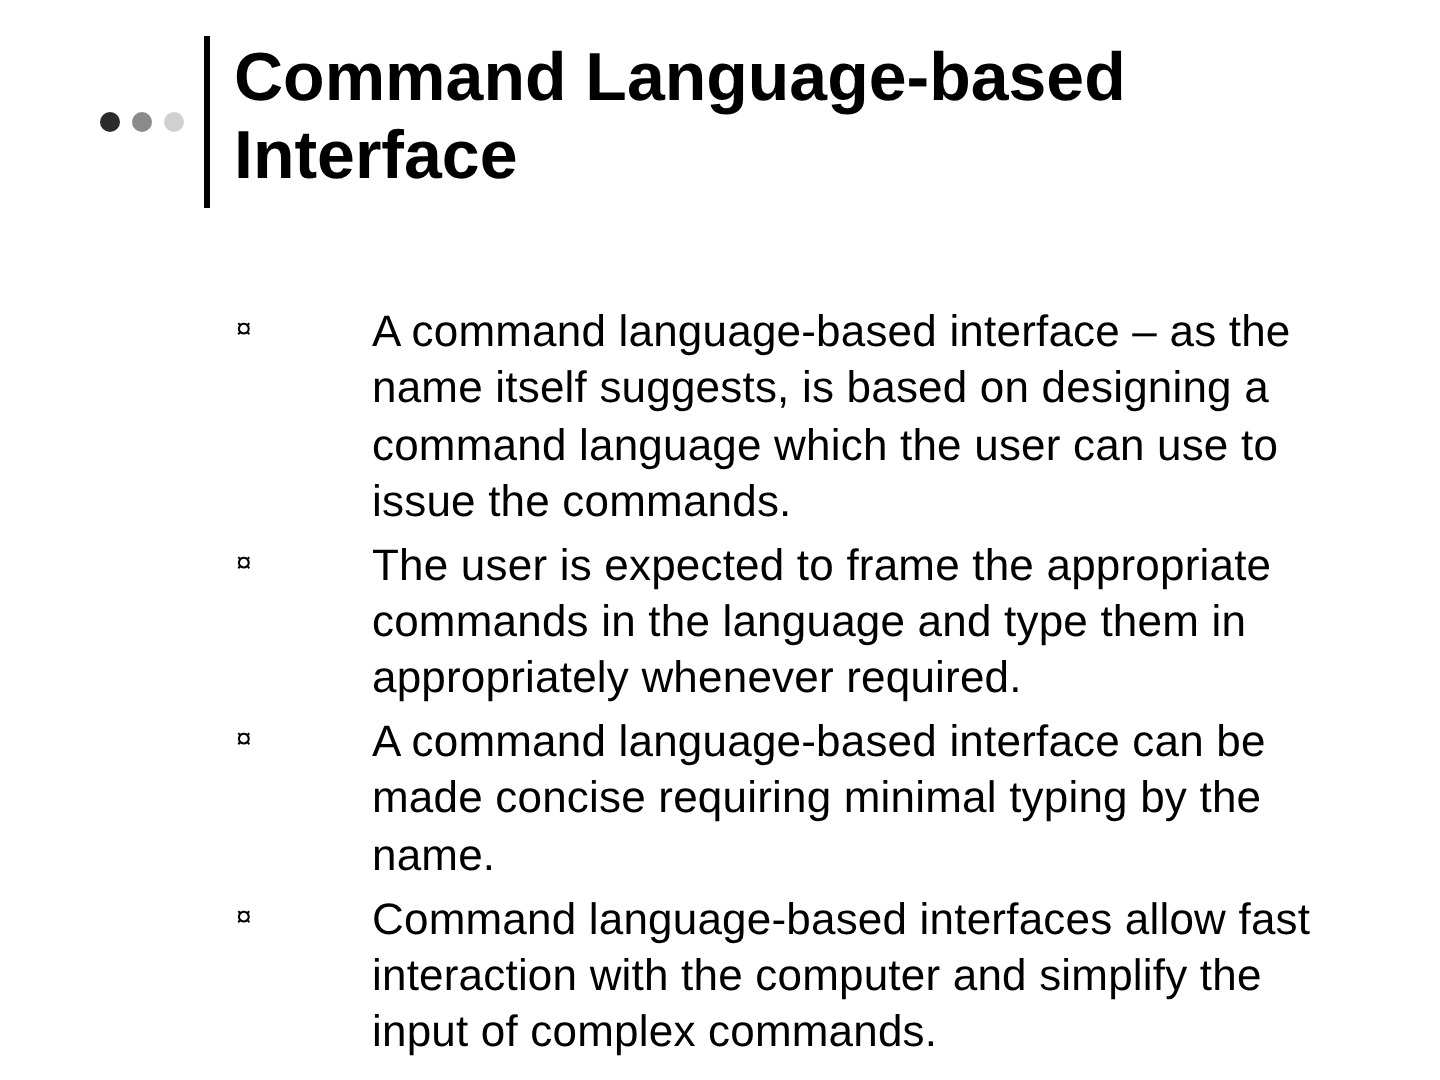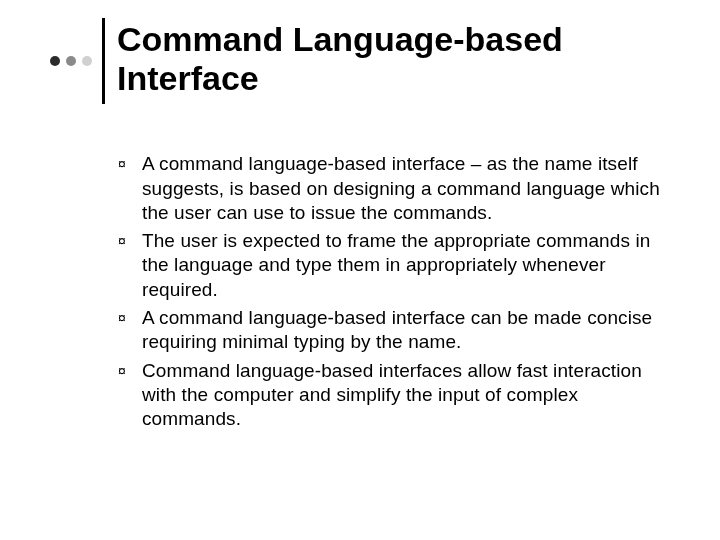--- a/index.html
+++ b/index.html
@@ -64,23 +64,24 @@
   }
   .bullet {
     width: 24px;
     flex: 0 0 24px;
     font-size: 14px;
     line-height: 24px;
     color: #000;
     text-align: left;
   }
   .txt {
-    font-size: 19px;
+    font-size: 22px;
     line-height: 1.28;
     letter-spacing: 0.1px;
+    margin-left: 44px;
   }
 </style>
 </head>
 <body>
 
 <div class="slide">
 
   <div class="header-row">
     <div class="dots">
       <div class="dot dot-dark"></div>

